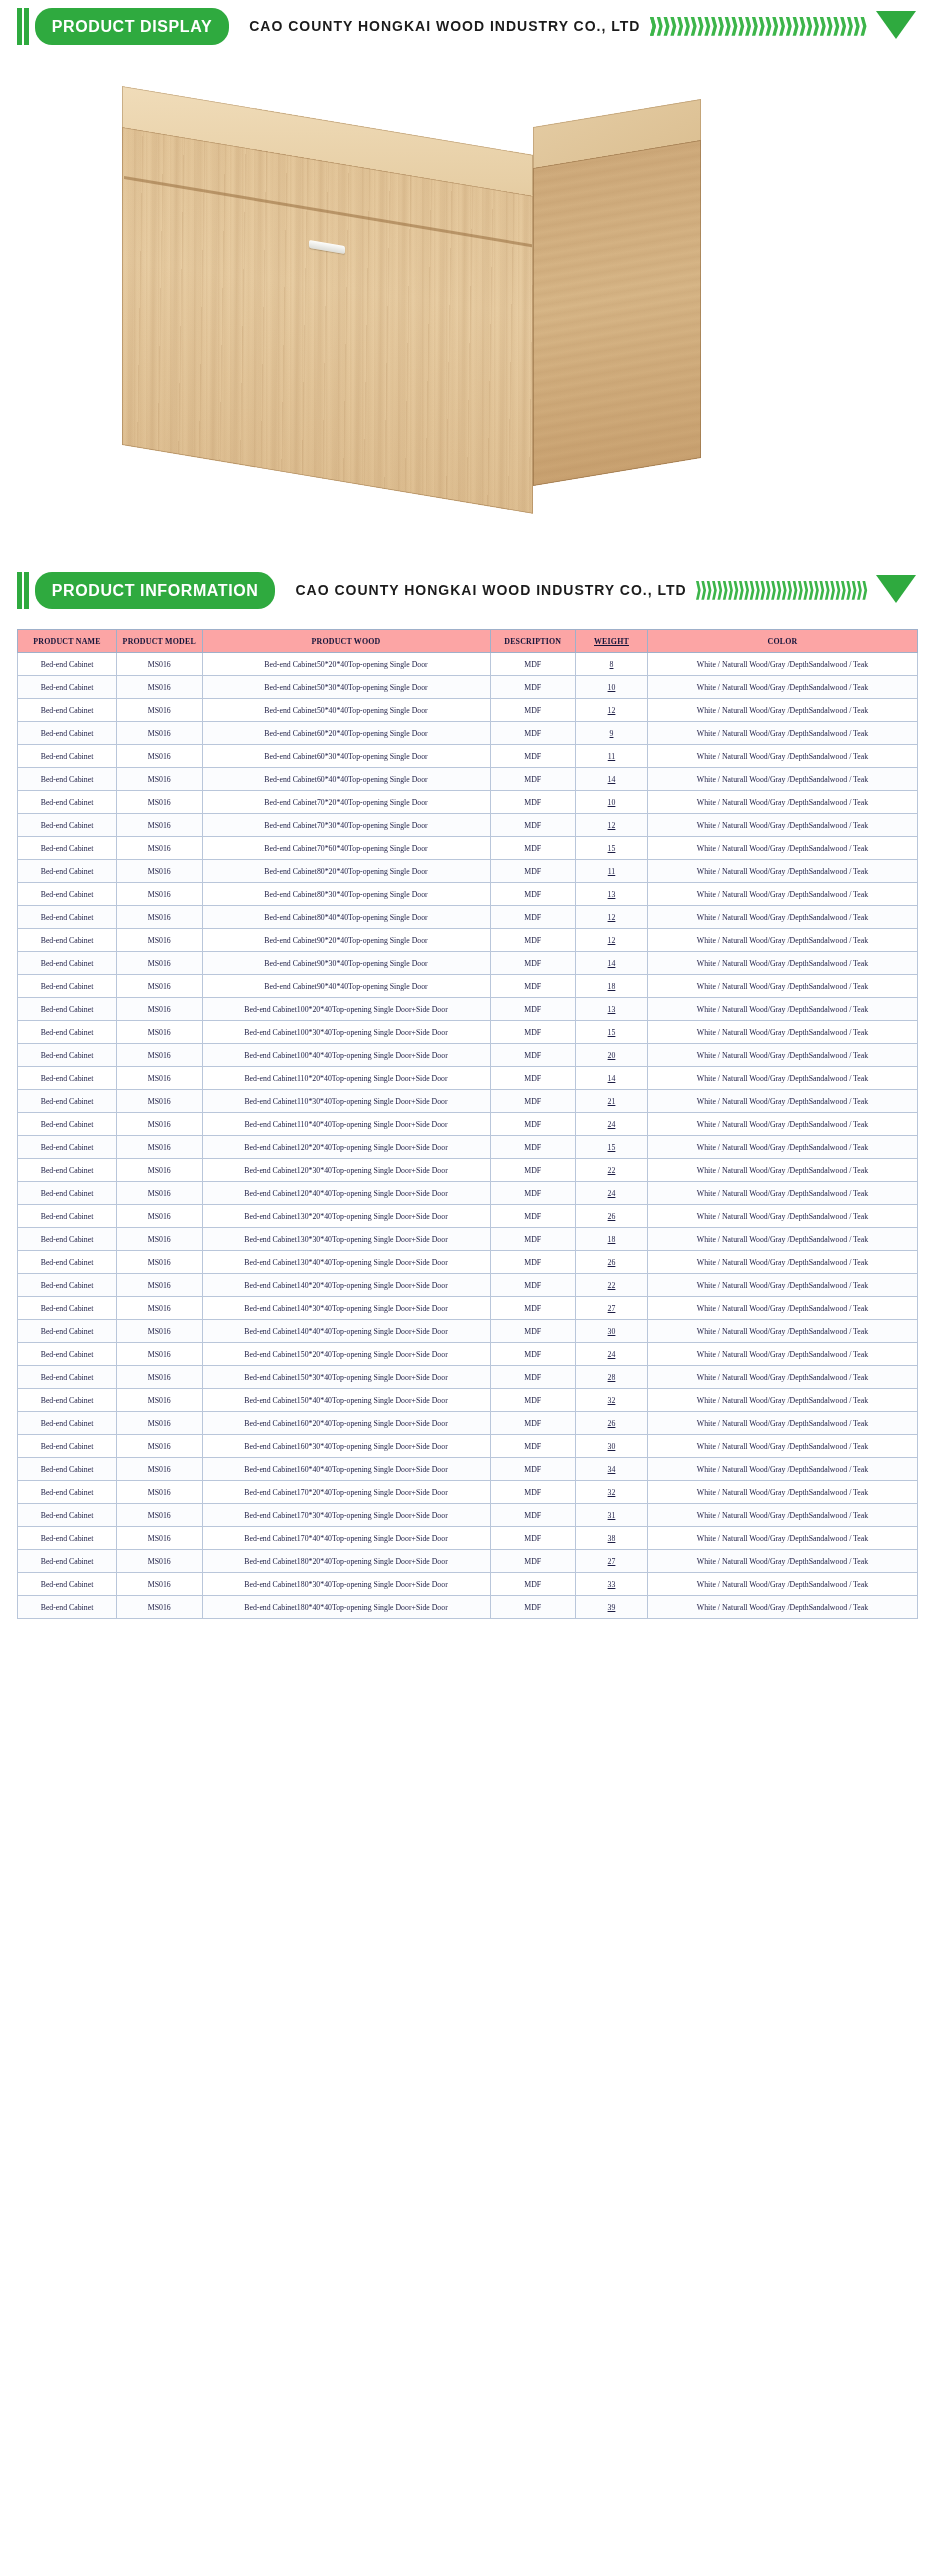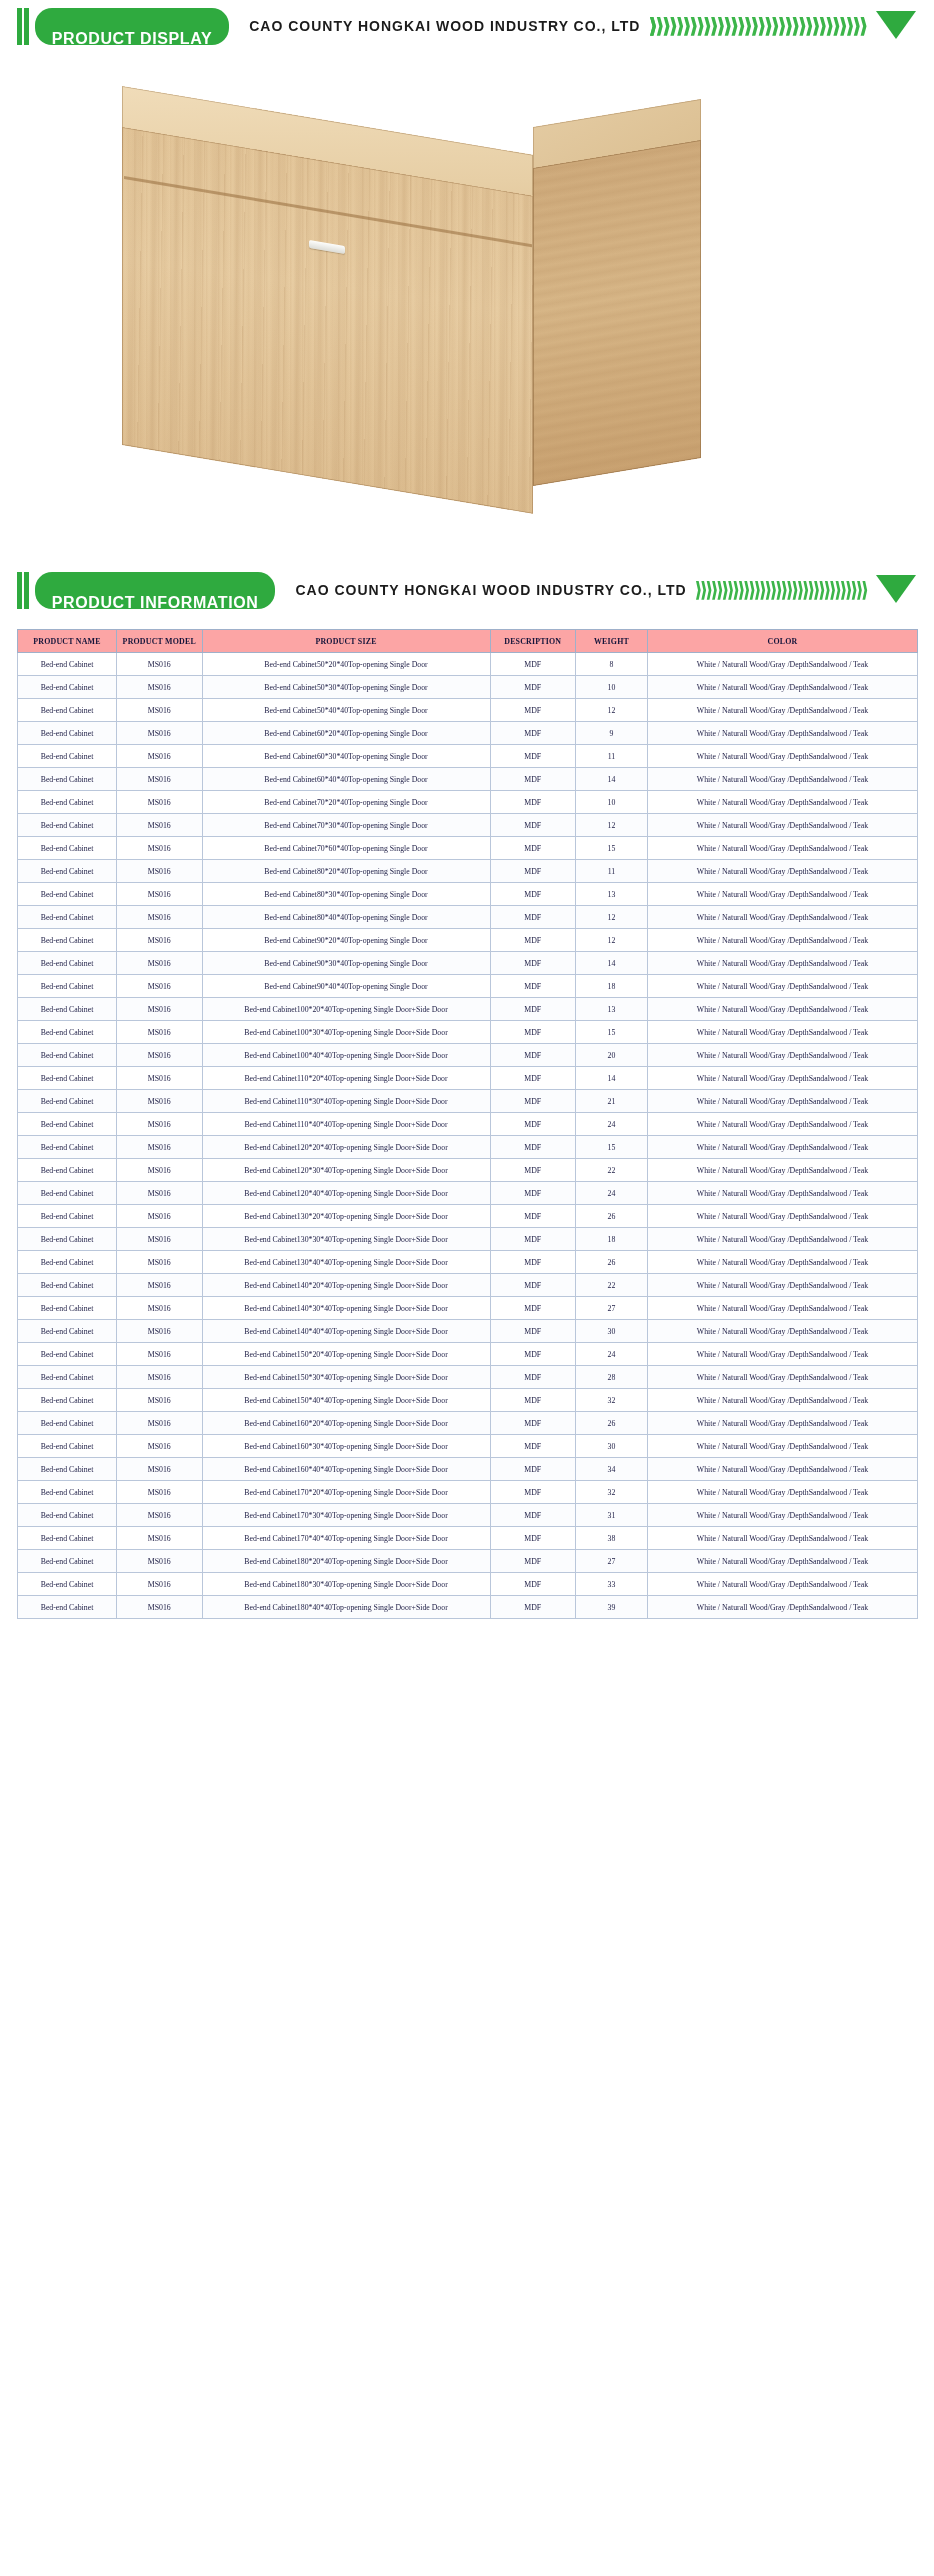--- a/index.html
+++ b/index.html
@@ -38,21 +38,21 @@
   }
   .banner-bars i:nth-child(1) { height: 37px; }
   .banner-bars i:nth-child(2) { height: 37px; }
   .banner-tag {
     background: #2faa3f;
     color: #ffffff;
     font-family: "Liberation Sans", sans-serif;
     font-weight: bold;
     font-size: 16px;
     letter-spacing: 0.6px;
-    padding: 12px 17px;
+    padding: 0 17px;
     height: 37px;
     line-height: 37px;
     white-space: nowrap;
     border-radius: 17px;
   }
   .banner-company {
     font-family: "Liberation Sans", sans-serif;
     font-weight: bold;
     font-size: 14px;
     color: #1b1b1b;
@@ -199,21 +199,21 @@
     padding: 6.5px 2.8px;
     text-align: center;
     white-space: nowrap;
     background: #ffffff;
   }
   tbody tr:nth-child(even) td { background: #fbfcfe; }
   .col-name  { width: 11%; }
   .col-model { width: 9.5%; }
   .col-size  { width: 32%; }
   .col-desc  { width: 9.5%; }
-  .col-weight{ width: 8%; }
+  .col-weight{ width: 8%; text-decoration: underline; }
   .col-color { width: 30%; }
 </style>
 </head>
 <body>
 
 <div class="banner">
   <div class="banner-bars">
     <i></i>
       <i></i>
   </div>
@@ -328,21 +328,21 @@
   </div>
   <div class="banner-tri"></div>
 </div>
 
 <div class="table-wrap">
   <table>
     <thead>
       <tr>
         <th class="col-name">PRODUCT NAME</th>
         <th class="col-model">PRODUCT MODEL</th>
-        <th class="col-size">PRODUCT SIZE</th>
+        <th class="col-size">PRODUCT WOOD</th>
         <th class="col-desc">DESCRIPTION</th>
         <th class="col-weight">WEIGHT</th>
         <th class="col-color">COLOR</th>
       </tr>
     </thead>
     <tbody id="table-body">
         <tr>
           <td class="col-name">Bed-end Cabinet</td>
           <td class="col-model">MS016</td>
           <td class="col-size">Bed-end Cabinet50*20*40Top-opening Single Door</td>

